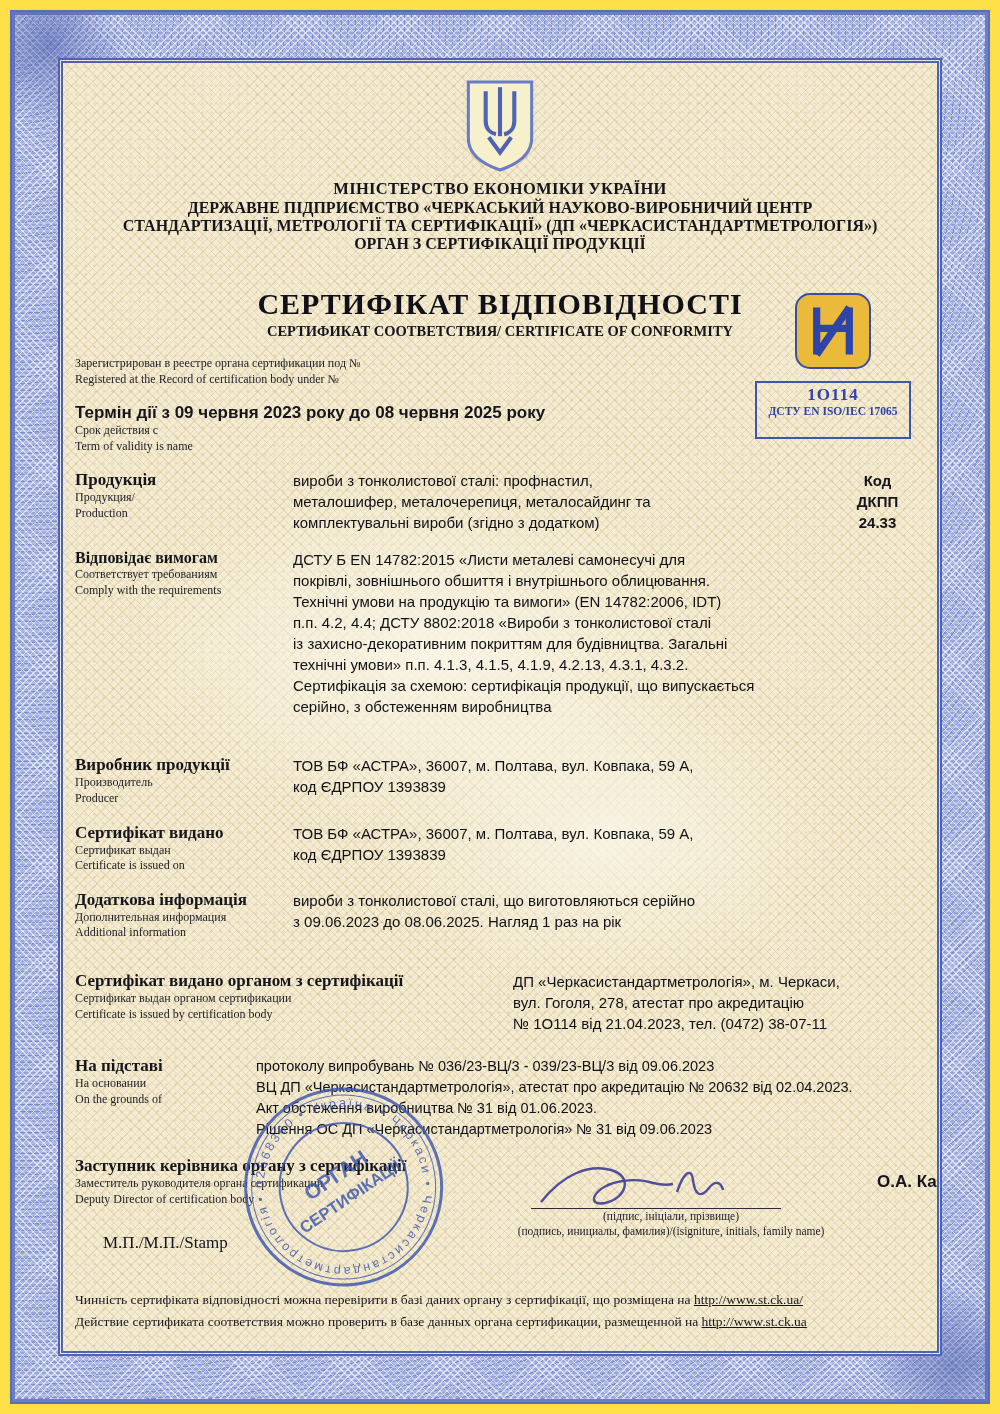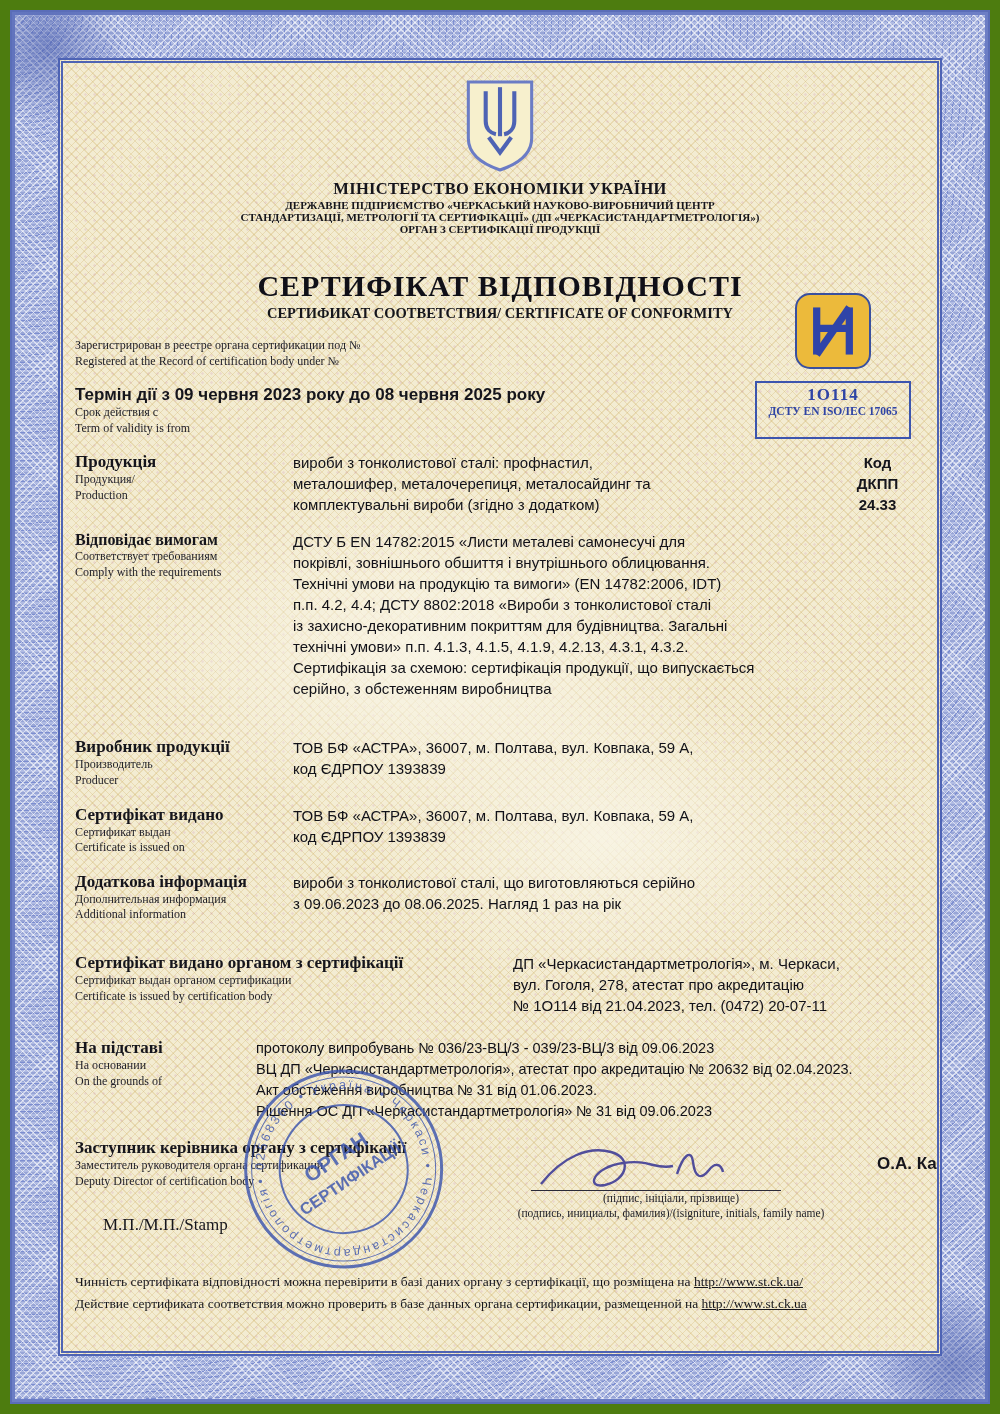--- a/index.html
+++ b/index.html
@@ -1,19 +1,19 @@
 <!DOCTYPE html>
 <html><head>
 <meta charset="utf-8">
 <style>
   * { margin:0; padding:0; box-sizing:border-box; }
   html,body { background:#ffffff; }
   body { width:1000px; height:1414px; position:relative; font-family:"Liberation Serif","DejaVu Serif",serif; color:#15151c; }
 
-  .page { position:absolute; inset:0; background:#4d7c0f; }
+  .page { position:absolute; inset:0; background:#fde047; }
 
   
   .band {
     position:absolute; inset:10px;
     border:2px solid #5a6db8;
     background-color:#b3bee4;
     background-image:
       repeating-linear-gradient(45deg, rgba(255,255,255,0.55) 0 1px, transparent 1px 5px),
       repeating-linear-gradient(-45deg, rgba(255,255,255,0.55) 0 1px, transparent 1px 5px),
       repeating-radial-gradient(circle at 0 0, #7d8ed0 0 1px, transparent 1px 7px),
@@ -41,21 +41,21 @@
       repeating-linear-gradient(45deg, rgba(206,176,102,0.30) 0 1px, transparent 1px 6px),
       repeating-linear-gradient(-45deg, rgba(206,176,102,0.30) 0 1px, transparent 1px 6px);
     background-size:auto,auto,9px 9px,auto,auto;
   }
   .small { font-size:12px; line-height:1.3; color:#1d1d26; }
 
   .emblem { width:86px; margin:0 auto; }
 
   .hdr { margin-top:2px; text-align:center; font-weight:bold; }
   .hdr .h1 { font-size:16.5px; letter-spacing:0.3px; }
-  .hdr .h2 { font-size:11px; }
+  .hdr .h2 { font-size:16px; }
 
   .title { margin-top:34px; text-align:center; font-weight:bold; font-size:30px; letter-spacing:1px; color:#101018; }
   .subtitle { text-align:center; font-weight:bold; font-size:14.5px; margin-top:2px; }
 
   .reg { margin-top:16px; }
   .reg .r1 { font-weight:bold; font-size:17px; }
   .reg .r1 .num { font-family:"Liberation Sans",sans-serif; font-size:16.5px; }
 
   
   .accred { position:absolute; top:230px; right:26px; width:156px; text-align:center; }
@@ -137,21 +137,21 @@
       </div>
       <div class="bx">
         <div class="n">1О114</div>
         <div class="s">ДСТУ EN ISO/ІЕС 17065</div>
       </div>
     </div>
 
     <div class="validity">
       <div class="v1">Термін дії з 09 червня 2023 року  до  08 червня 2025 року</div>
       <div class="small">Срок действия с</div>
-      <div class="small">Term of validity is from</div>
+      <div class="small">Term of validity is name</div>
     </div>
 
     <div class="row">
       <div class="lbl">
         <div class="l1">Продукція</div>
         <div class="small">Продукция/</div>
         <div class="small">Production</div>
       </div>
       <div class="val">вироби з тонколистової сталі: профнастил,
 металошифер, металочерепиця, металосайдинг та
@@ -210,21 +210,21 @@
     </div>
 
     <div class="row wide" style="margin-top:30px">
       <div class="lbl">
         <div class="l1">Сертифікат видано органом з сертифікації</div>
         <div class="small">Сертификат выдан органом сертификации</div>
         <div class="small">Certificate is issued by certification body</div>
       </div>
       <div class="val">ДП «Черкасистандартметрологія», м. Черкаси,
 вул. Гоголя, 278, атестат про акредитацію
-№ 1О114 від 21.04.2023, тел. (0472) 20-07-11</div>
+№ 1О114 від 21.04.2023, тел. (0472) 38-07-11</div>
     </div>
 
     <div class="row grounds">
       <div class="lbl">
         <div class="l1">На підставі</div>
         <div class="small">На основании</div>
         <div class="small">On the grounds of</div>
       </div>
       <div class="val g">протоколу випробувань № 036/23-ВЦ/3 - 039/23-ВЦ/3 від 09.06.2023
 ВЦ ДП «Черкасистандартметрологія», атестат про акредитацію № 20632 від 02.04.2023.

